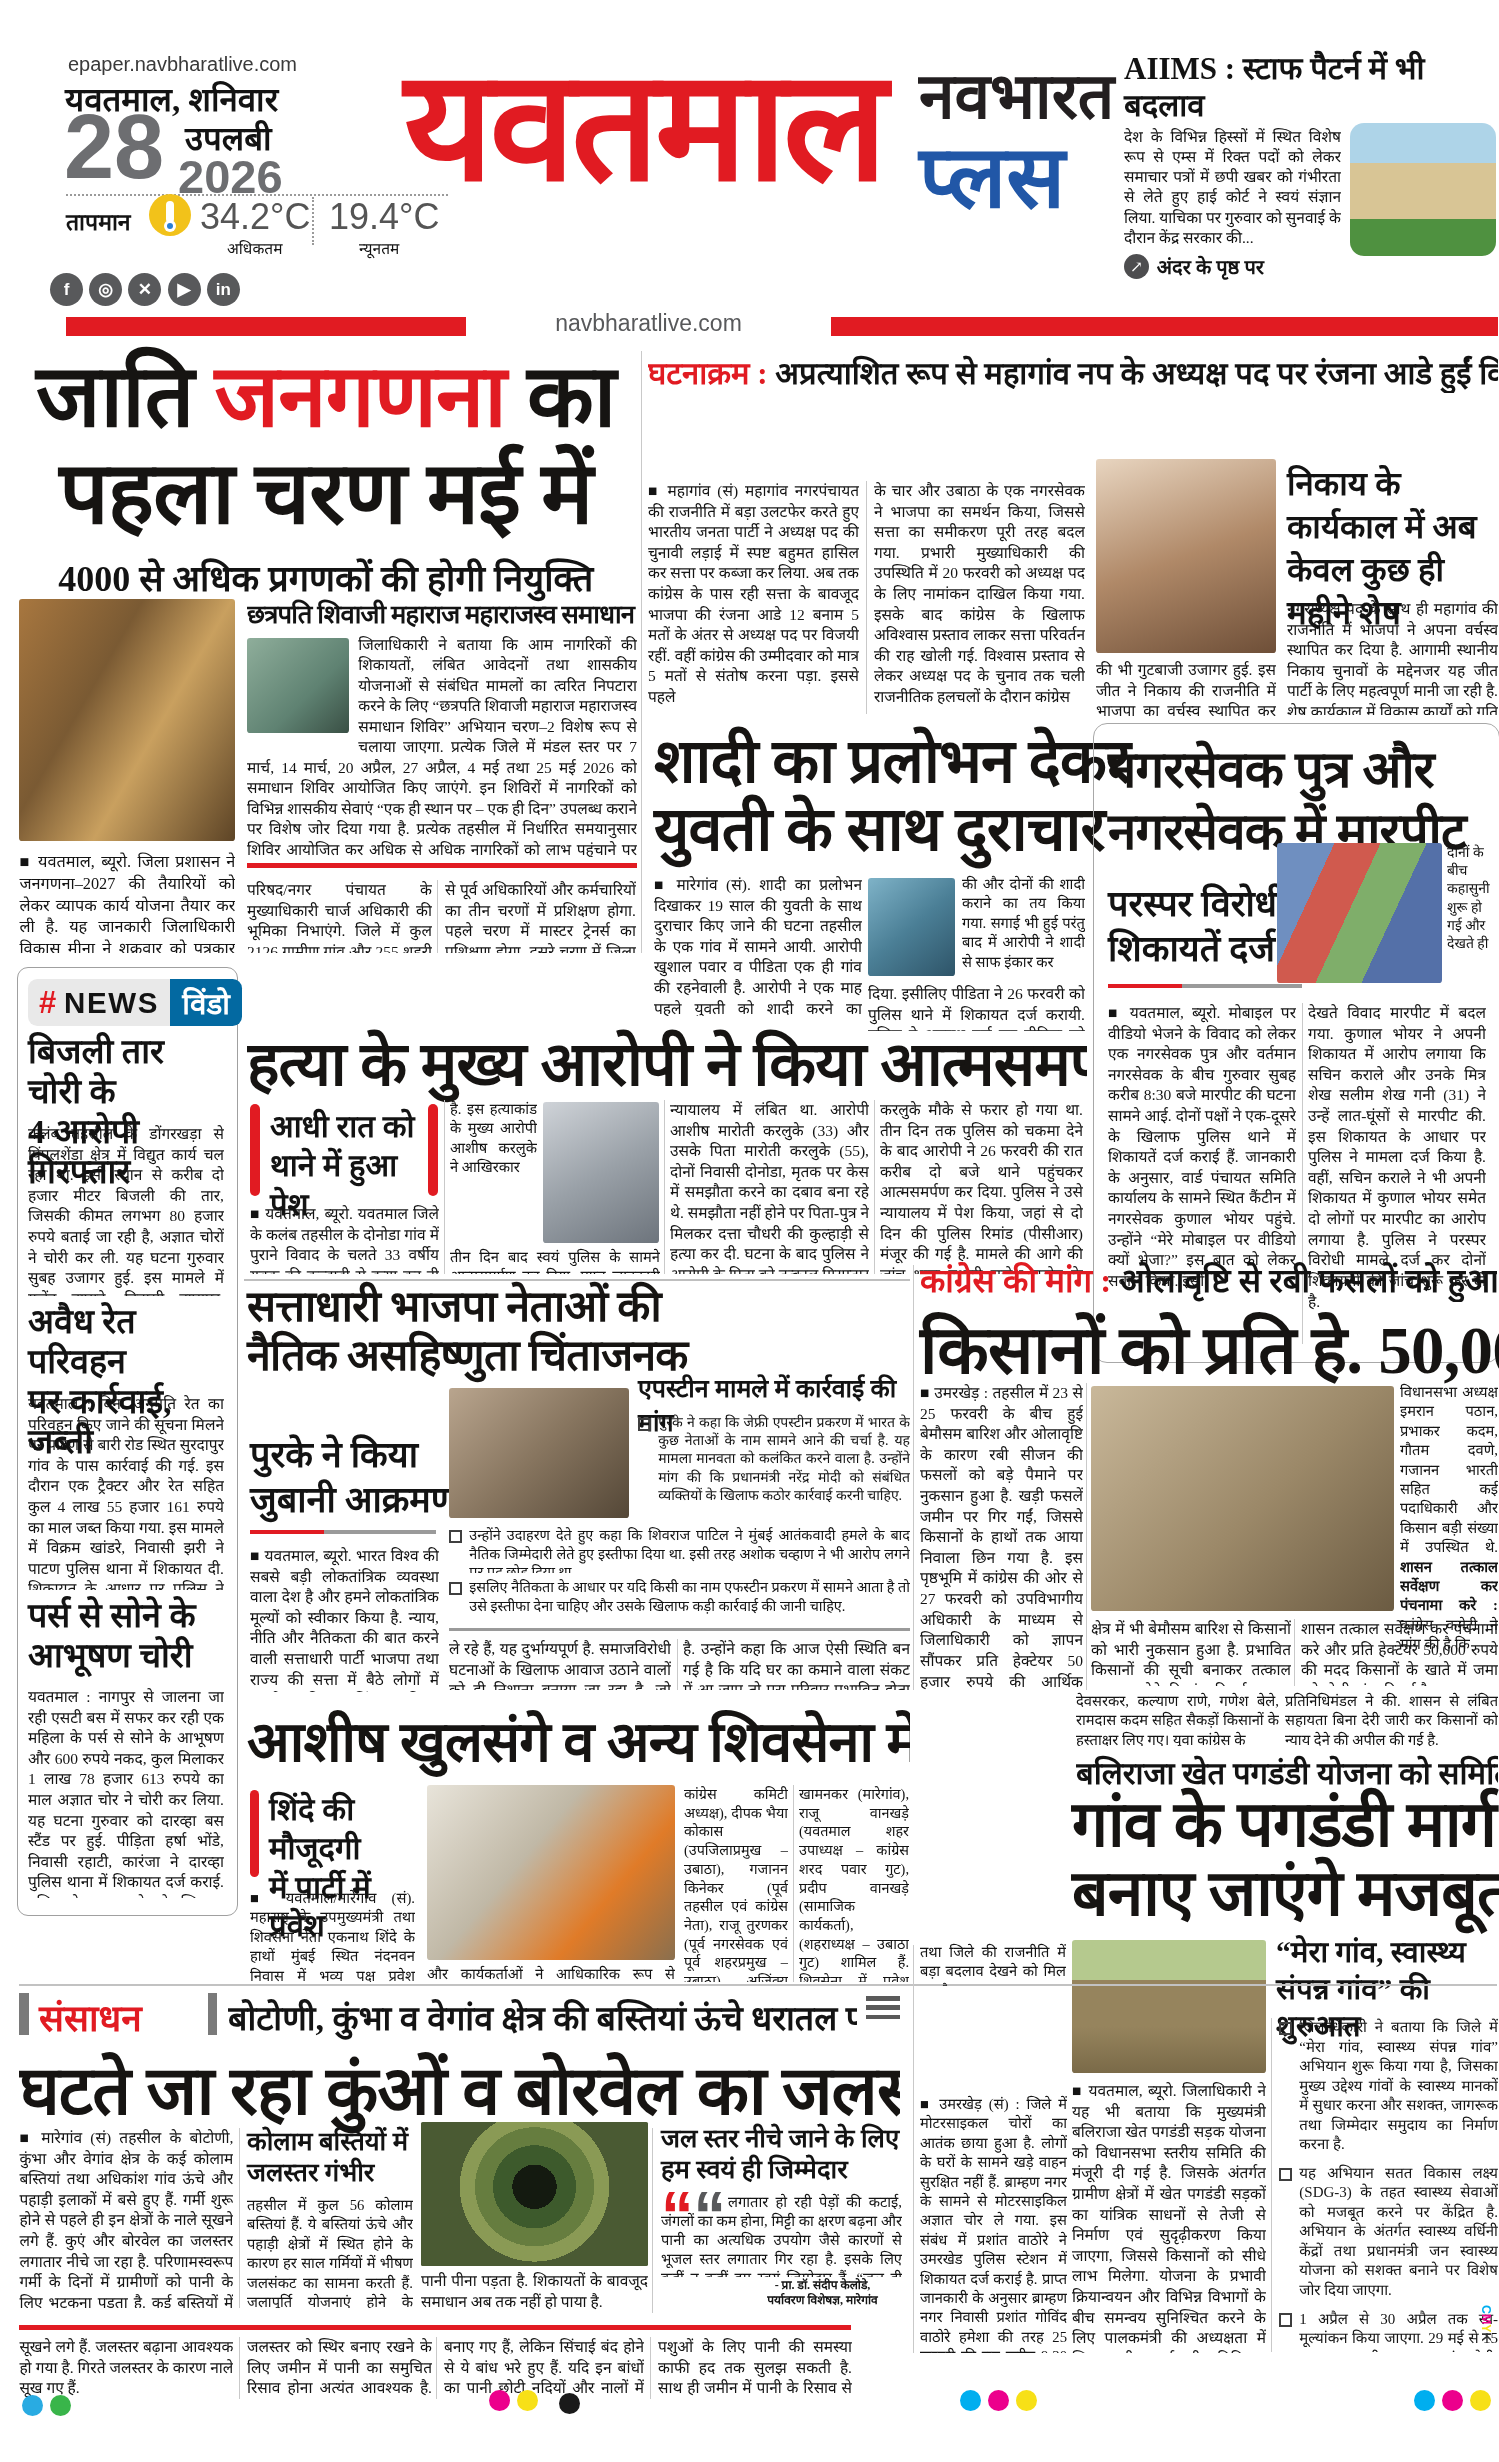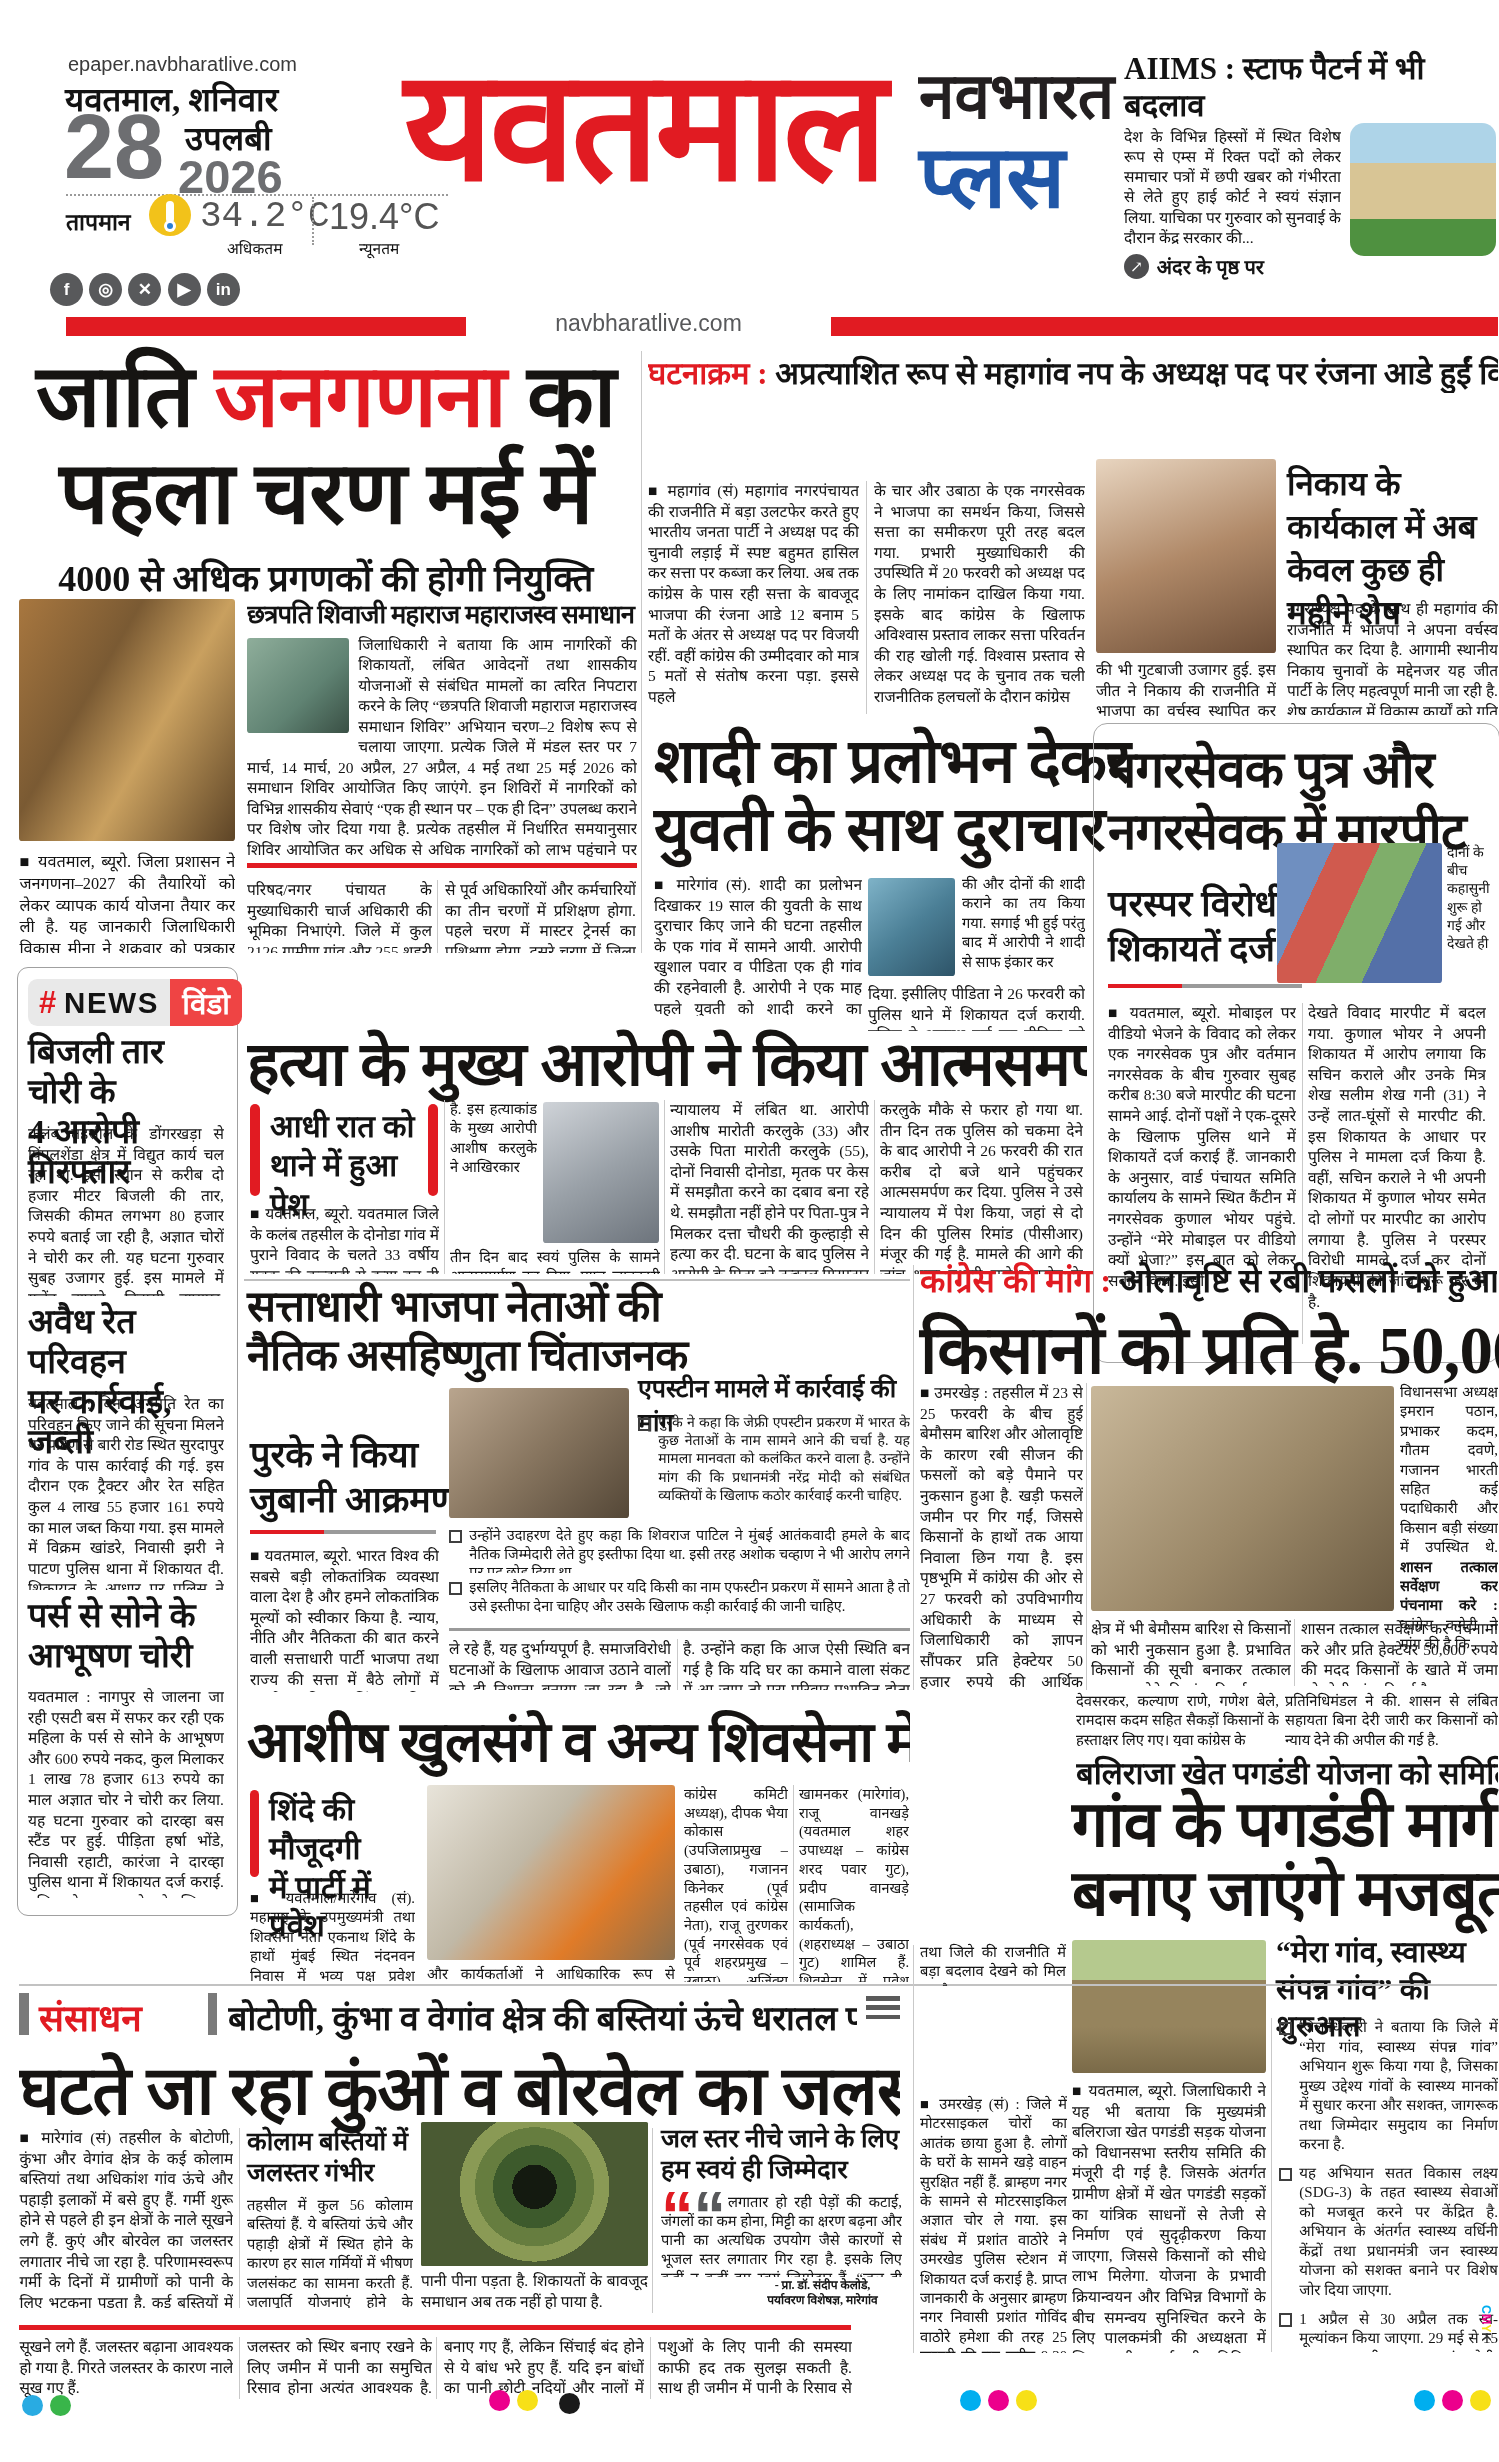--- a/index.html
+++ b/index.html
@@ -36,21 +36,21 @@
   .soc{width:33px;height:33px;border-radius:50%;background:#58595b;color:#fff;display:flex;
        align-items:center;justify-content:center;font-size:17px;font-weight:bold;margin-right:6.2px;
        font-family:"Liberation Sans",sans-serif}
   .sq{display:inline-block;width:9.3px;height:9.3px;border:2.3px solid #3f3f3f;margin-right:7px;flex:0 0 auto;margin-top:3.9px}
   .bullet{display:flex;margin-bottom:9.3px}
   .rbar{position:absolute;width:10px;background:#e11b22;border-radius:7px}
   .ul2{position:absolute;height:3.9px;background:linear-gradient(to right,#e11b22 0 74px,#9a9a9a 74px 100%)}
   .burger span{display:block;width:34px;height:4.7px;background:#5a5a5a;margin-bottom:4.7px}
   .badge{display:flex;align-items:stretch;font-family:"Liberation Sans",sans-serif}
   .badge .lft{background:#e9e9e9;border-radius:9.3px 0 0 9.3px;padding:3.1px 11px;display:flex;align-items:center}
-  .badge .rgt{background:#ef4444;color:#fff;border-radius:0 9.3px 9.3px 0;padding:3.1px 12.4px;display:flex;align-items:center}
+  .badge .rgt{background:#0369a1;color:#fff;border-radius:0 9.3px 9.3px 0;padding:3.1px 12.4px;display:flex;align-items:center}
   .thermo{position:absolute;width:42px;height:42px;border-radius:50%;background:#f2c21a}
   .thermo .tube{position:absolute;left:17px;top:7px;width:7.8px;height:22px;background:#fff;border-radius:4.7px}
   .thermo .bulb{position:absolute;left:14.7px;top:25.6px;width:12.4px;height:12.4px;border-radius:50%;background:#fff}
   .thermo .dot{position:absolute;left:18px;top:29px;width:6.2px;height:6.2px;border-radius:50%;background:#2a7fd4}
   .qm{font-size:65px;font-weight:bold;line-height:.6;font-family:"Liberation Sans",sans-serif}
   .dotc{position:absolute;width:21px;height:21px;border-radius:50%}
 </style>
 </head>
 <body>
 
@@ -62,21 +62,21 @@
   <div class="abs b" style="left:185px;top:115px;font-size:33px">उपलबी</div>
   <div class="abs b" style="left:178px;top:149px;font-size:47px;color:#6d6e71;font-family:'Liberation Sans',sans-serif">2026</div>
   <div class="abs hr-dot" style="left:66px;top:194px;width:382px"></div>
 
   <div class="abs b" style="left:66px;top:205px;font-size:23px">तापमान</div>
   <div class="thermo" style="left:149px;top:194px">
     <div class="tube"></div>
       <div class="bulb"></div>
       <div class="dot"></div>
   </div>
-  <div class="abs" style="left:200px;top:196px;font-size:36px;color:#555;font-family:Liberation Mono, monospace">34.2°C</div>
+  <div class="abs" style="left:200px;top:196px;font-size:36px;color:#555;font-family:Liberation Sans, sans-serif">34.2°C</div>
   <div class="abs" style="left:227px;top:237px;font-size:15.5px">अधिकतम</div>
   <div class="abs" style="left:312px;top:197px;height:48px;border-left:2.3px dotted #9a9a9a"></div>
   <div class="abs" style="left:329px;top:196px;font-size:36px;color:#555;font-family:'Liberation Sans',sans-serif">19.4°C</div>
   <div class="abs" style="left:359px;top:237px;font-size:15.5px">न्यूनतम</div>
 
   <div class="abs" style="left:50px;top:273px;display:flex">
     <div class="soc">f</div>
     <div class="soc">◎</div>
     <div class="soc">✕</div>
     <div class="soc">▶</div>

